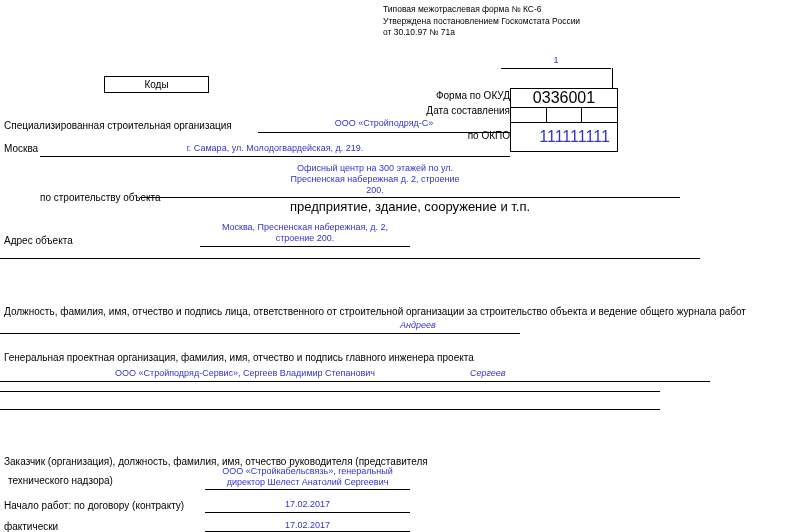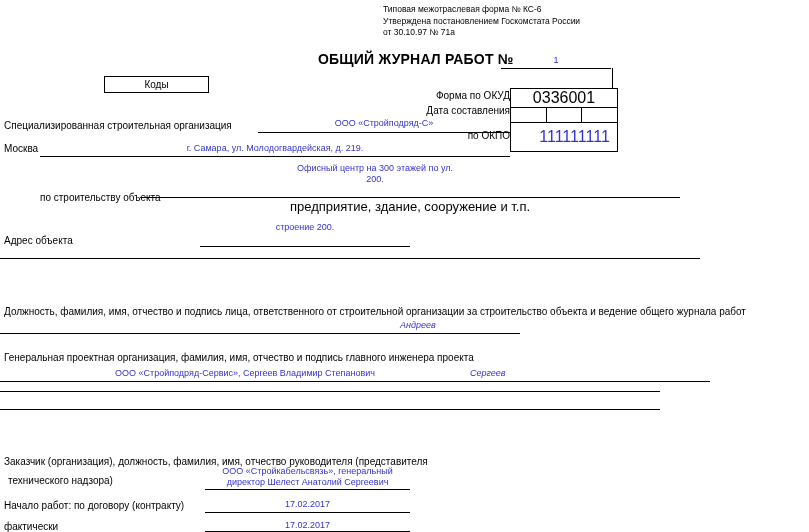--- a/index.html
+++ b/index.html
@@ -124,21 +124,20 @@
 <body>
 
 <div class="page">
 
   <div class="abs form-note">
     <div>Типовая межотраслевая форма № КС-6</div>
     <div>Утверждена постановлением Госкомстата России</div>
     <div>от 30.10.97 № 71а</div>
   </div>
 
-  <div class="abs doc-title">ОБЩИЙ ЖУРНАЛ РАБОТ №</div>
   <div class="abs title-value">1</div>
   <div class="abs title-line"></div>
   <div class="abs title-tick"></div>
 
   <div class="abs kody-box">Коды</div>
 
   <div class="abs codes-label lbl-okud">Форма по ОКУД</div>
   <div class="abs codes-label lbl-date">Дата составления</div>
   <div class="abs codes-label lbl-okpo">по ОКПО</div>
 
@@ -162,27 +161,29 @@
   <div class="abs fieldval" style="left:258px; top:118px; width:252px;">ООО «Стройподряд-С»</div>
   <div class="abs fieldline" style="left:258px; top:132px; width:252px;"></div>
 
   <div class="abs lbl" style="left:4px; top:143px;">Москва</div>
   <div class="abs fieldval" style="left:40px; top:143px; width:470px;">г. Самара, ул. Молодогвардейская, д. 219.</div>
   <div class="abs fieldline" style="left:40px; top:156px; width:470px;"></div>
 
   <div class="abs lbl" style="left:4px; top:192px;margin-left:36px;">по строительству объекта</div>
   <div class="abs fieldval" style="left:140px; top:163px; width:470px;">
     <div>Офисный центр на 300 этажей по ул.</div>
+    <div>Пресненская набережная д. 2, строение</div>
     <div>200.</div>
   </div>
   <div class="abs fieldline" style="left:140px; top:197px; width:540px;"></div>
   <div class="abs caption" style="left:140px; top:199px; width:540px;">предприятие, здание, сооружение и т.п.</div>
 
   <div class="abs lbl" style="left:4px; top:235px;">Адрес объекта</div>
   <div class="abs fieldval" style="left:200px; top:222px; width:210px;">
+    <div>Москва, Пресненская набережная, д. 2,</div>
     <div>строение 200.</div>
   </div>
   <div class="abs fieldline" style="left:200px; top:246px; width:210px;"></div>
 
   <div class="abs rule" style="left:0px; top:258px; width:700px;"></div>
 
   <div class="abs lbl" style="left:4px; top:306px;">Должность, фамилия, имя, отчество и подпись лица, ответственного от строительной организации за строительство объекта и ведение общего журнала работ</div>
   <div class="abs fieldval sig" style="left:400px; top:320px; width:120px; text-align:left;">Андреев</div>
   <div class="abs fieldline" style="left:0px; top:333px; width:520px;"></div>
 

